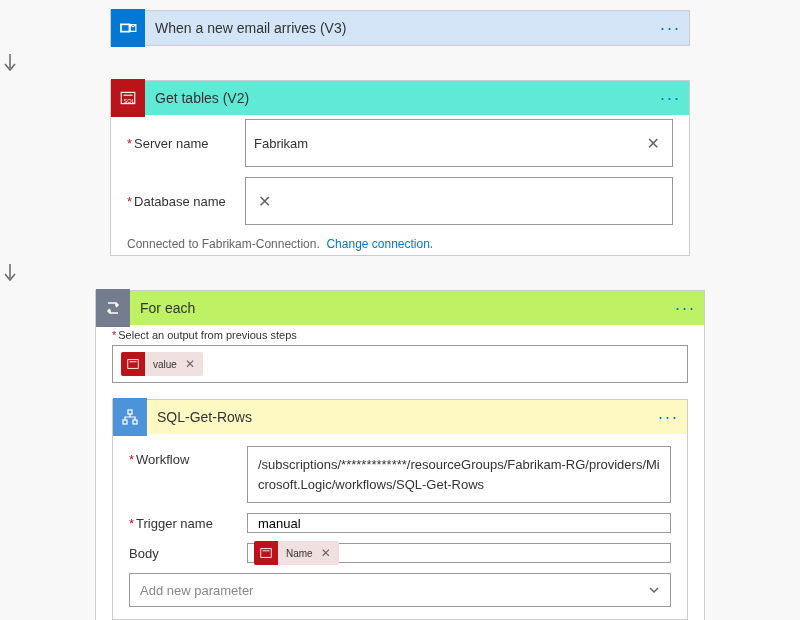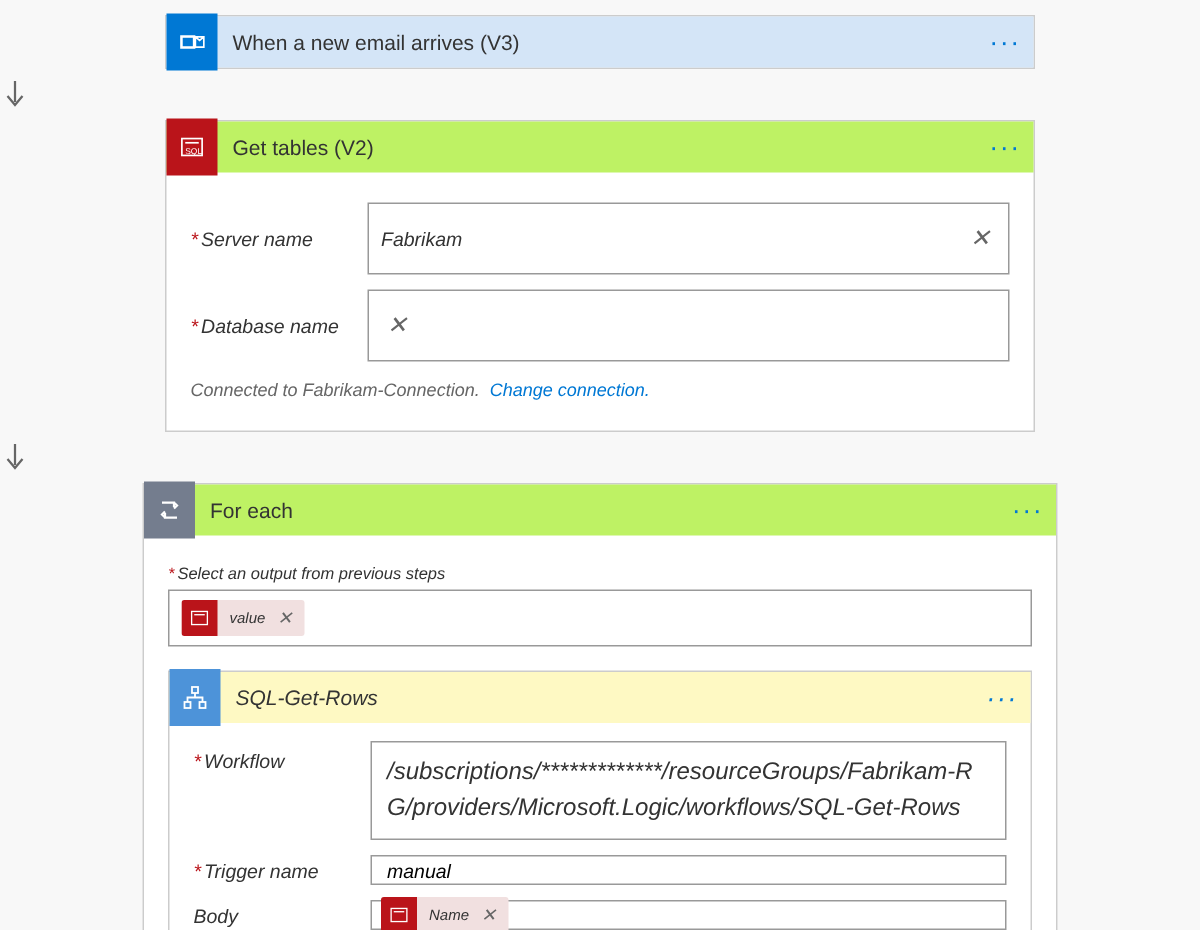--- a/index.html
+++ b/index.html
@@ -5,56 +5,56 @@
     * { box-sizing: border-box; margin: 0; padding: 0; }
     body { font-family: 'Segoe UI', sans-serif; font-size: 13px; background: #f8f8f8; padding: 10px 0; }
     .canvas { width: 800px; margin: 0 auto; }
     
     .card { border: 1px solid #ccc; background: #fff; margin: 0 auto; }
     .card-narrow { width: 580px; }
     .card-wide { width: 610px; }
     
     .header { display: flex; align-items: center; padding: 0; height: 34px; }
     .header-blue { background: #d4e5f7; }
-    .header-red { background: #bef264; }
+    .header-red { background: #5eead4; }
     .header-bluegrey { background: #bef264; }
     .header-lightblue { background: #fef9c3; }
     
     .icon-box { width: 34px; height: 38px; display: flex; align-items: center; justify-content: center; color: #fff; flex-shrink: 0; }
     .icon-box-blue { background: #0078d4; }
     .icon-box-red { background: #ba141a; }
     .icon-box-grey { background: #747d8e; }
     .icon-box-ltblue { background: #4d93d9; }
     
     .header-title { flex: 1; padding-left: 10px; color: #333; font-size: 14px; }
     .more-btn { width: 30px; height: 30px; display: flex; align-items: center; justify-content: center; cursor: pointer; color: #0078d4; font-size: 18px; letter-spacing: 1px; margin-right: 4px; }
     
     .arrow-down { text-align: center; padding: 6px 0; color: #666; }
     
-    .body { padding: 20px 16px; font-style: italic; }
+    .body { padding: 4px 16px; }
     .field-row { display: flex; align-items: center; margin-bottom: 10px; }
     .field-label { width: 118px; font-size: 13px; color: #333; flex-shrink: 0; }
     .req { color: #ba141a; margin-right: 2px; }
     .field-input { flex: 1; display: flex; align-items: center; border: 1px solid #999; height: 48px; padding: 0 8px; background: #fff; }
     .field-input span.val { flex: 1; color: #333; }
     .clear-x { cursor: pointer; color: #666; font-size: 16px; padding: 0 4px; }
     
     .conn-text { font-size: 12px; color: #666; padding-top: 2px; }
     .conn-link { color: #0078d4; cursor: pointer; }
     
     .select-label { font-size: 11px; color: #333; margin-bottom: 4px; }
     .select-box { border: 1px solid #999; padding: 6px 8px; display: flex; align-items: center; }
     .token { display: inline-flex; align-items: center; background: #f1e0e0; border-radius: 2px; height: 24px; overflow: hidden; }
     .token-icon { width: 24px; height: 24px; background: #ba141a; display: flex; align-items: center; justify-content: center; }
     .token-text { padding: 0 8px; font-size: 10px; color: #333; }
     .token-x { padding-right: 8px; color: #666; cursor: pointer; font-size: 12px; }
     
     .inner-card { border: 1px solid #ccc; margin-top: 16px; }
     .inner-body { padding: 12px 16px; }
-    .big-input { flex: 1; border: 1px solid #999; padding: 8px 10px; color: #333; min-height: 50px; line-height: 1.5; word-break: break-all; font-size: 16px; }
+    .big-input { flex: 1; border: 1px solid #999; padding: 8px 10px; color: #333; min-height: 50px; line-height: 1.5; word-break: break-all; font-size: 13px; }
     .field-label-top { align-self: flex-start; padding-top: 6px; }
     
     .small-input { flex: 1; border: 1px solid #999; height: 20px; padding: 0 10px; display: flex; align-items: center; }
     
     .dropdown { border: 1px solid #999; height: 34px; display: flex; align-items: center; padding: 0 10px; margin-top: 8px; color: #888; cursor: pointer; }
     .dropdown-chevron { margin-left: auto; color: #666; }
     
     svg { display: block; }
   </style>
 </head>

